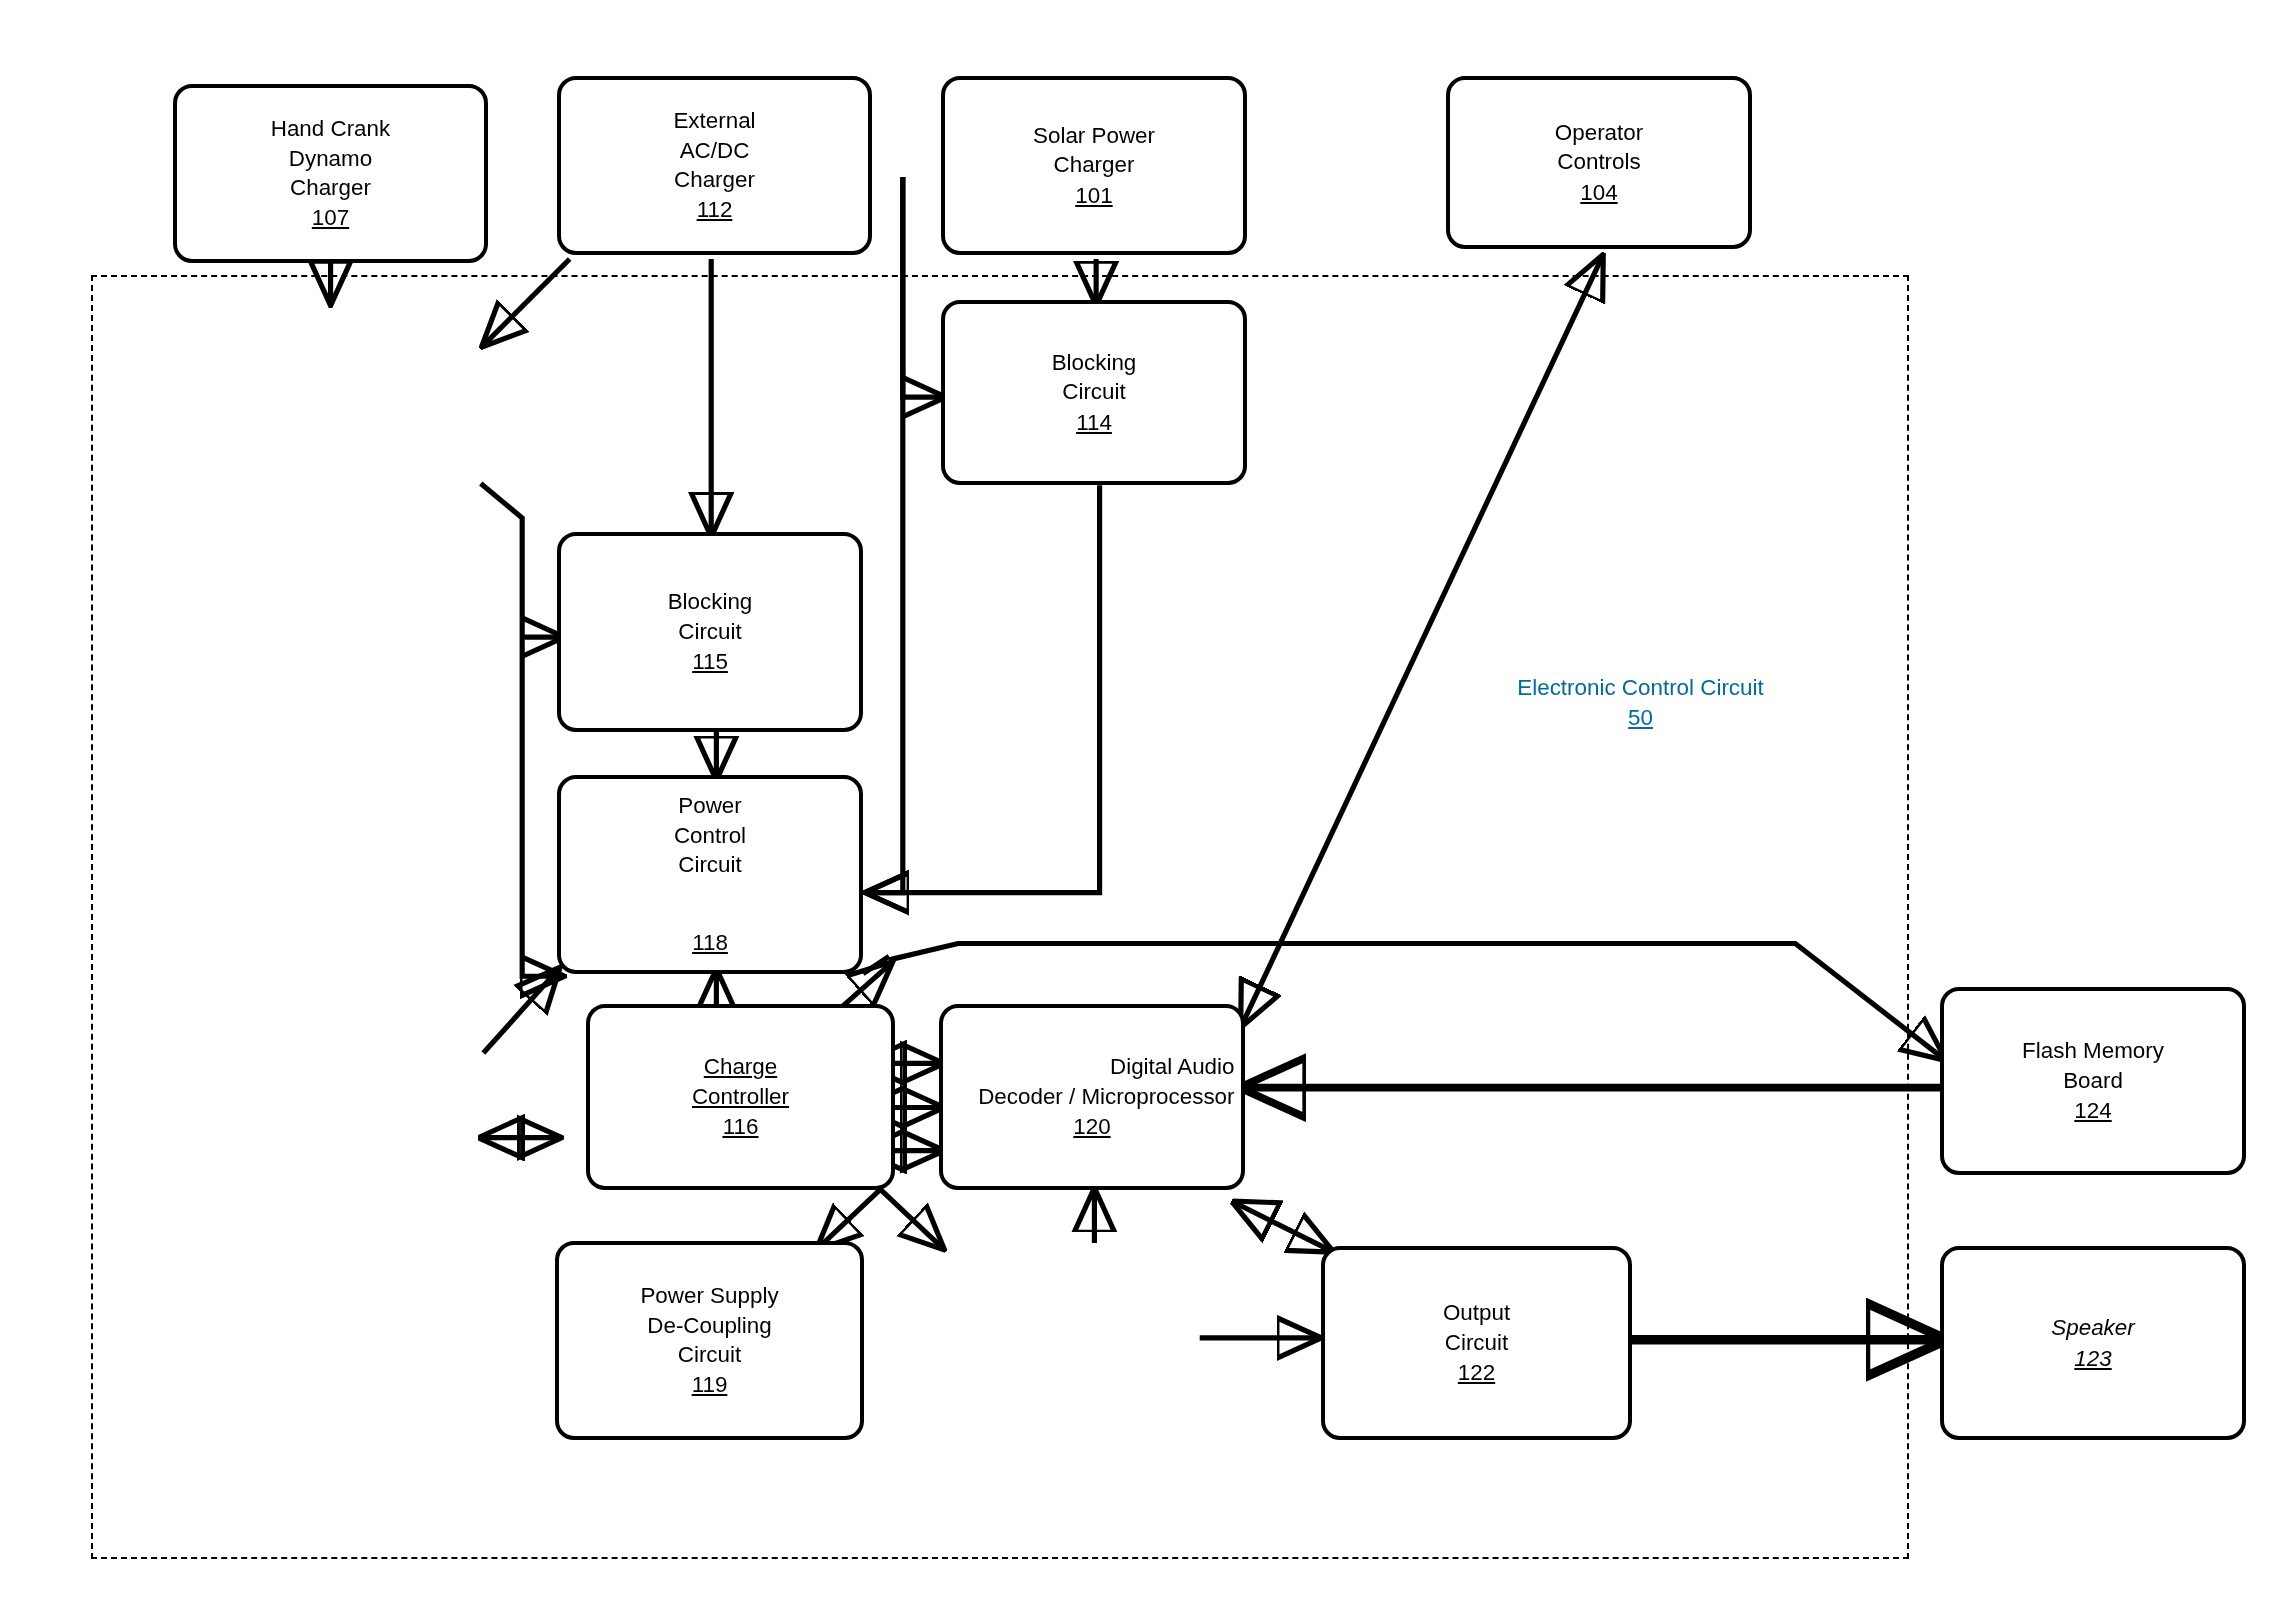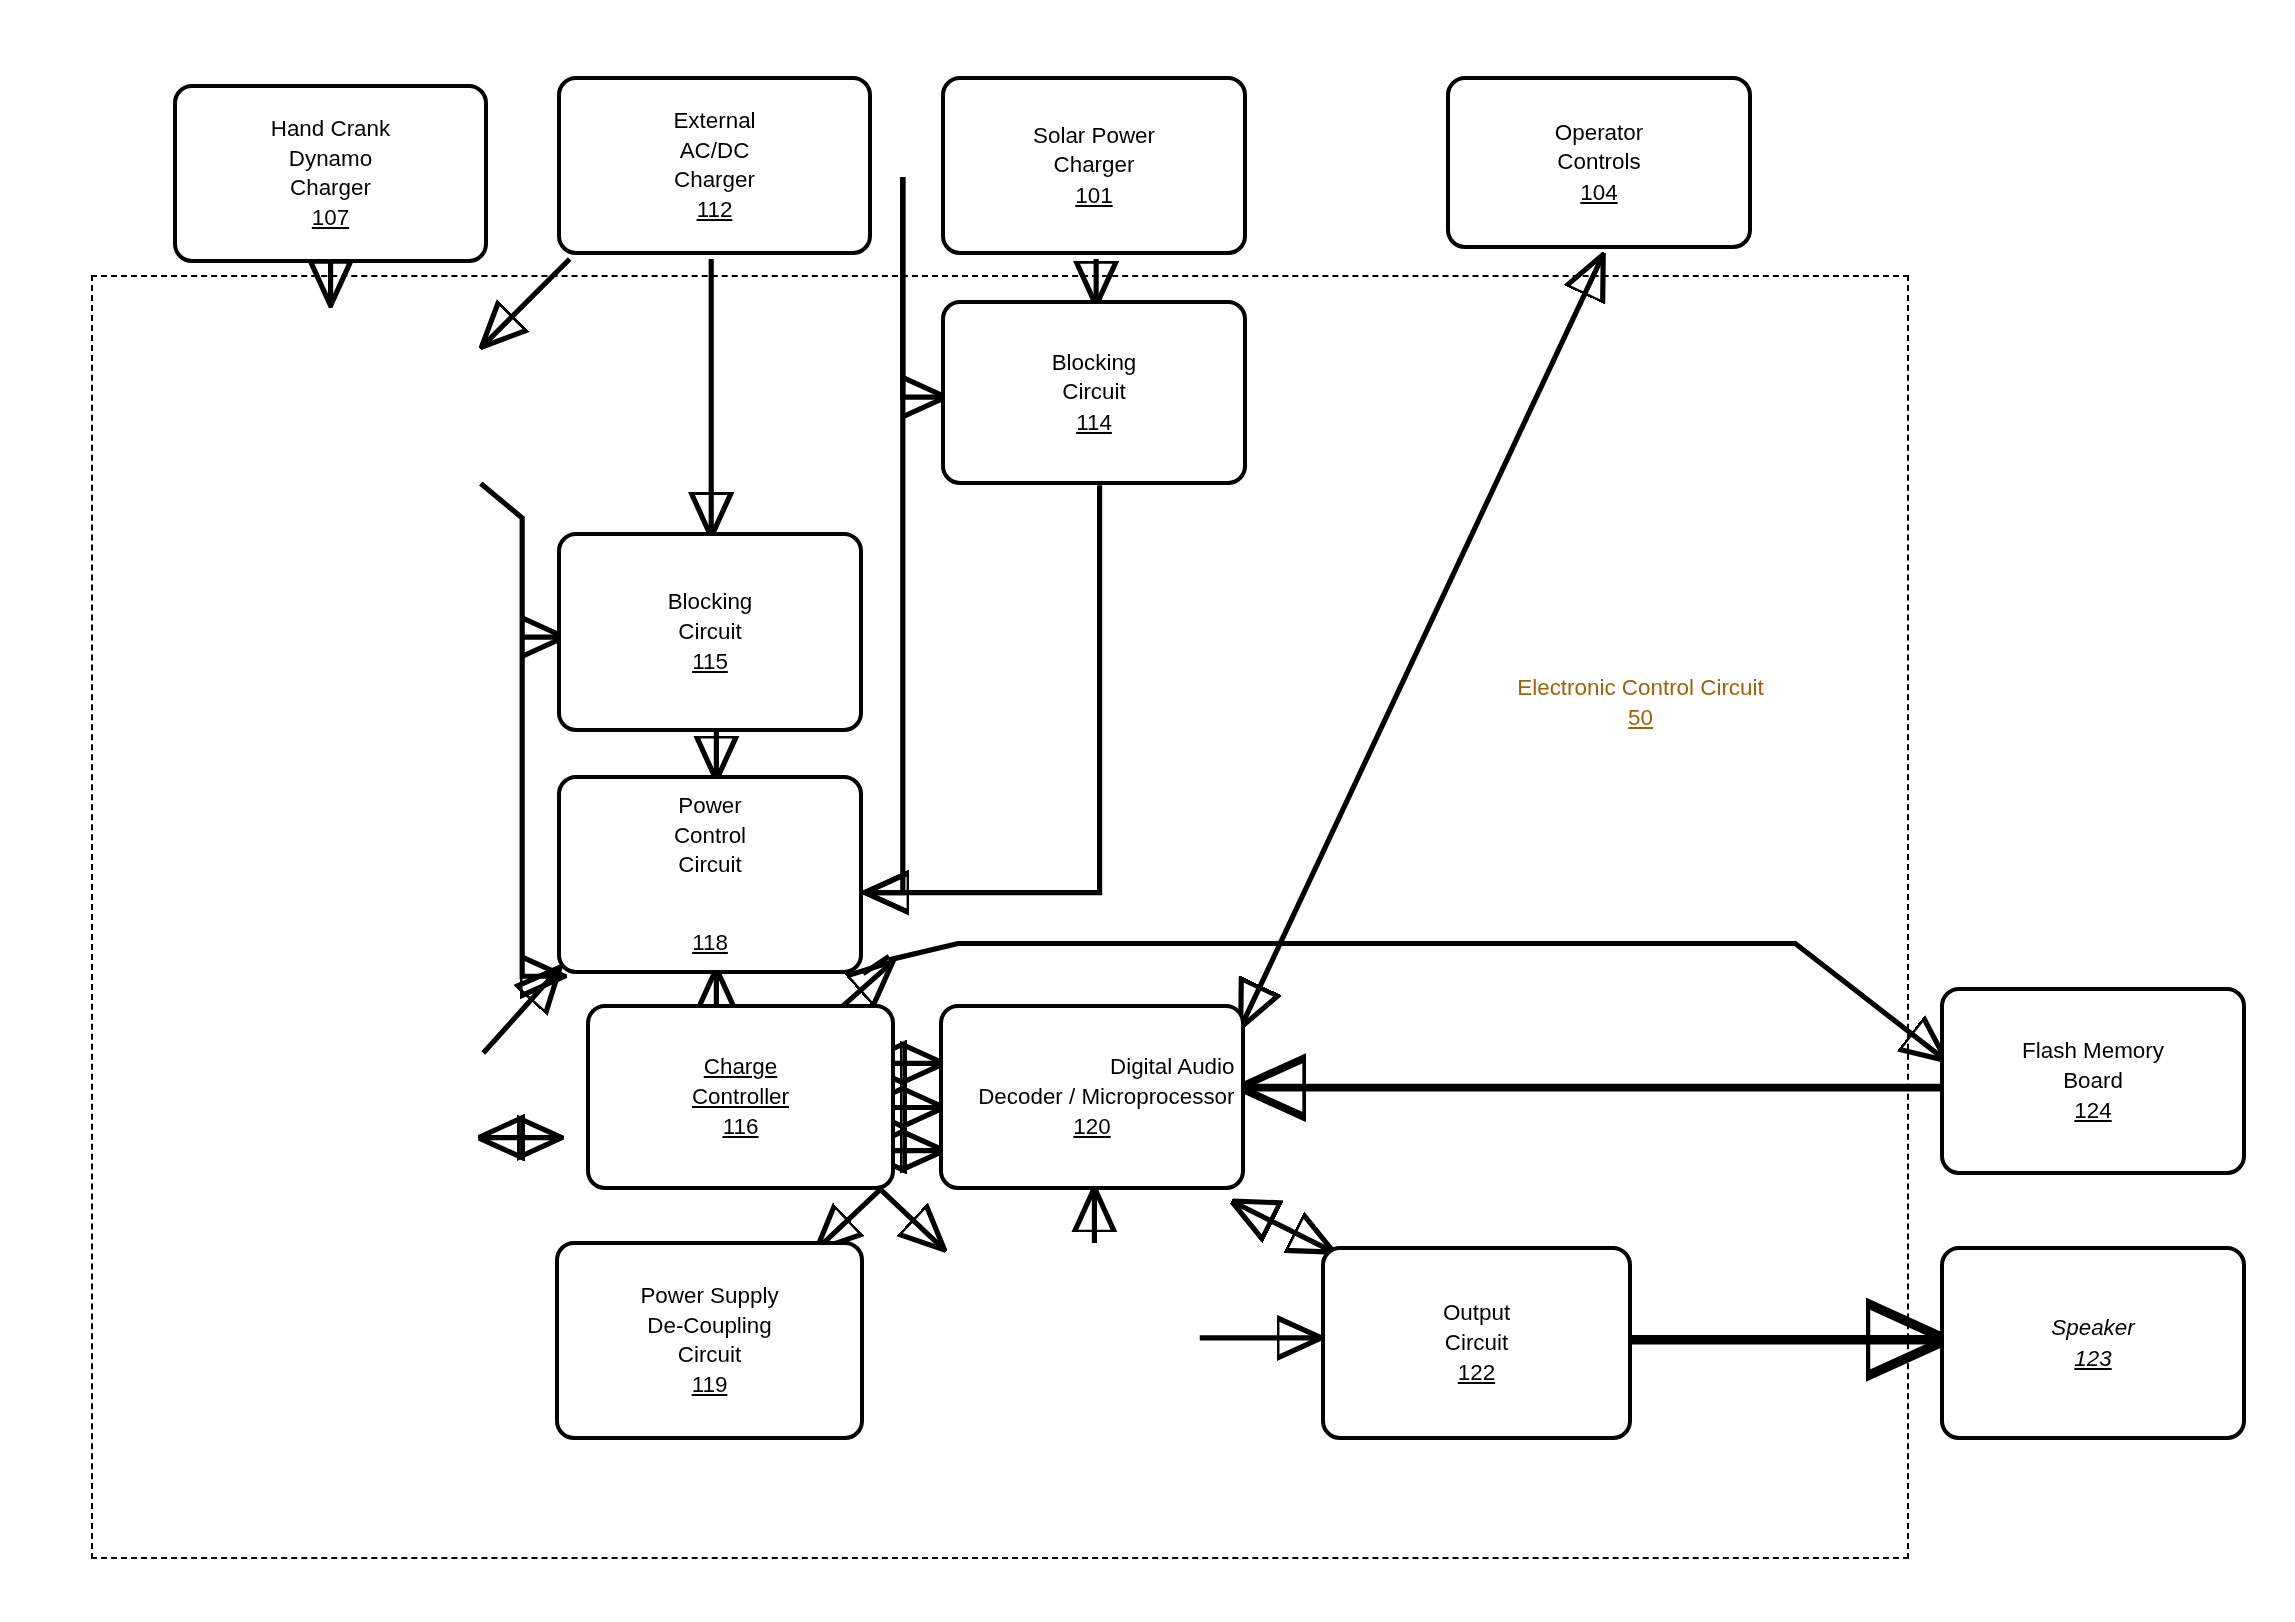--- a/index.html
+++ b/index.html
@@ -51,21 +51,21 @@
     white-space: pre-line;
     width: 285px;
     text-align: right;
   }
   
   .free-label {
     position: absolute;
     text-align: center;
     font-size: 22.4px;
     line-height: 1.34;
-    color: #a16207;
+    color: #0369a1;
     z-index: 4;
   }
   .free-label .refnum {
     text-decoration: underline;
   }
   
   #wires {
     position: absolute;
     left: 0;
     top: 0;

